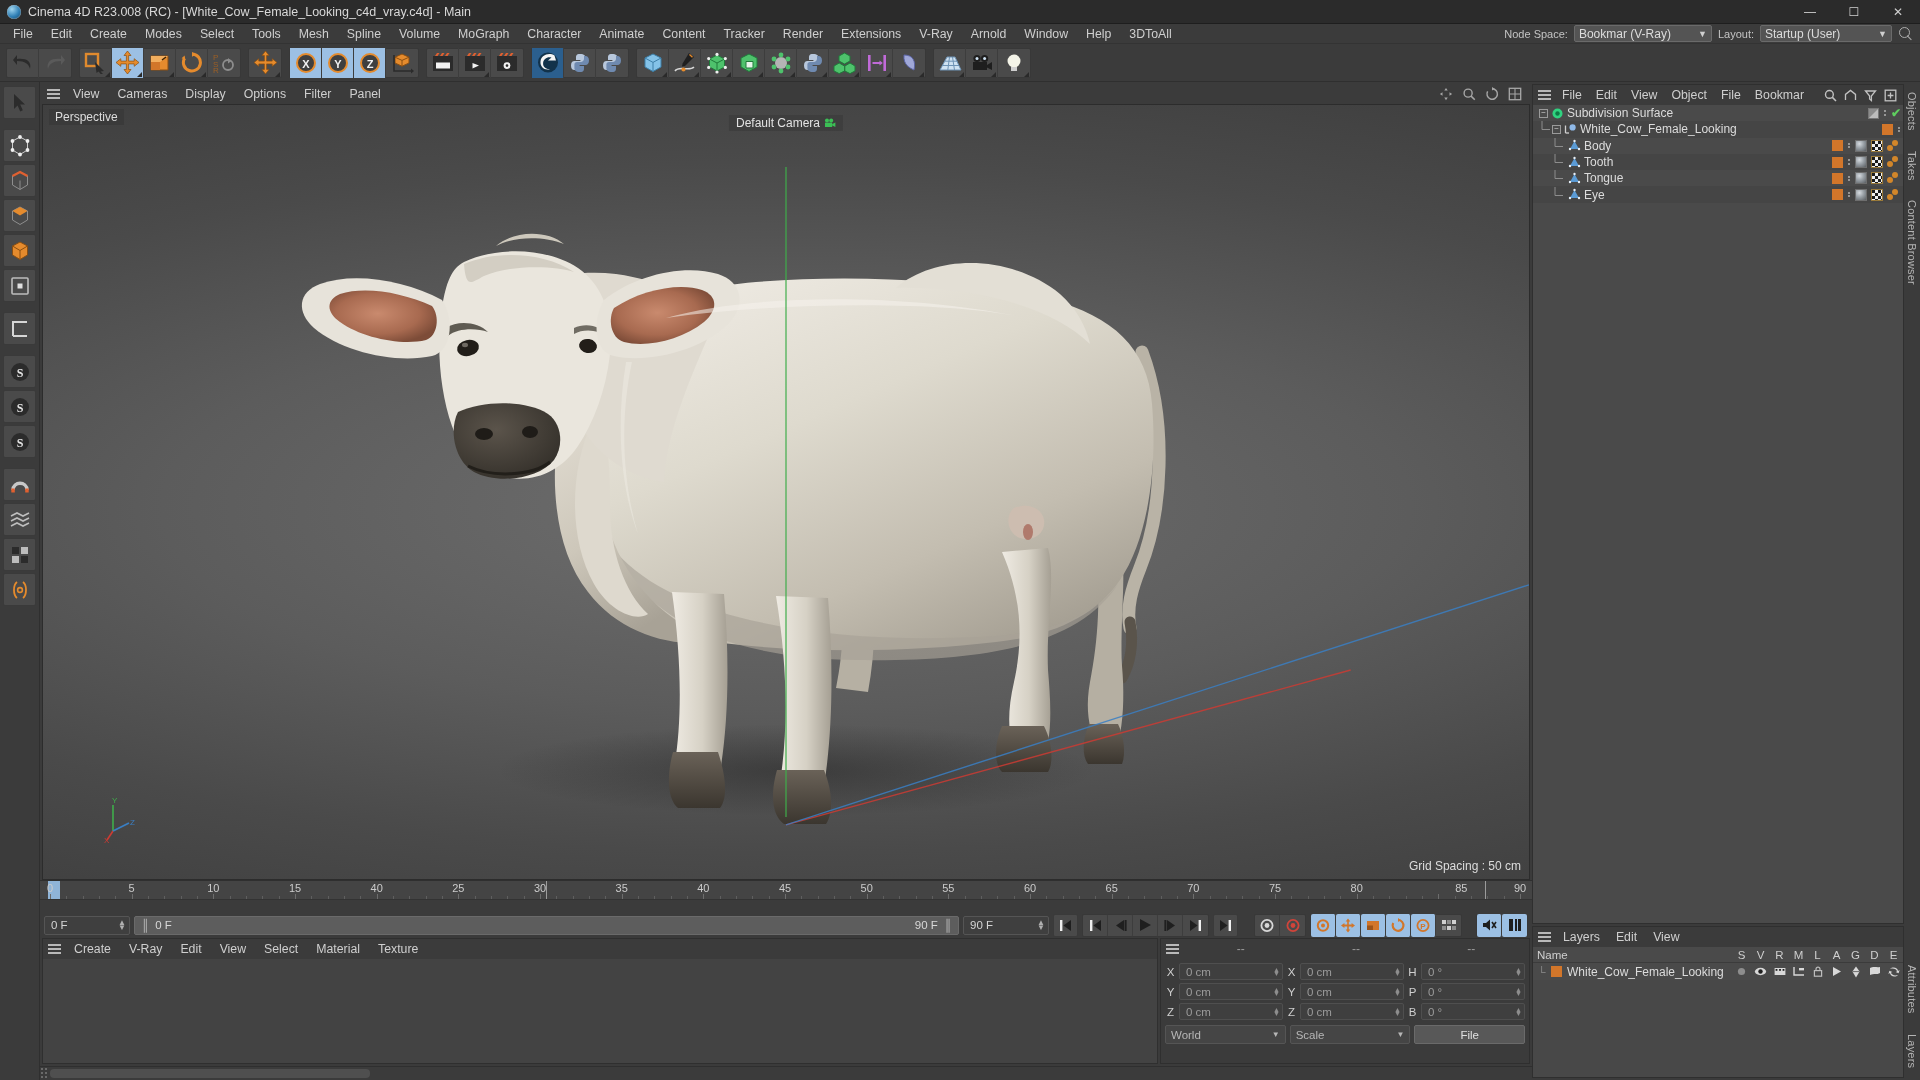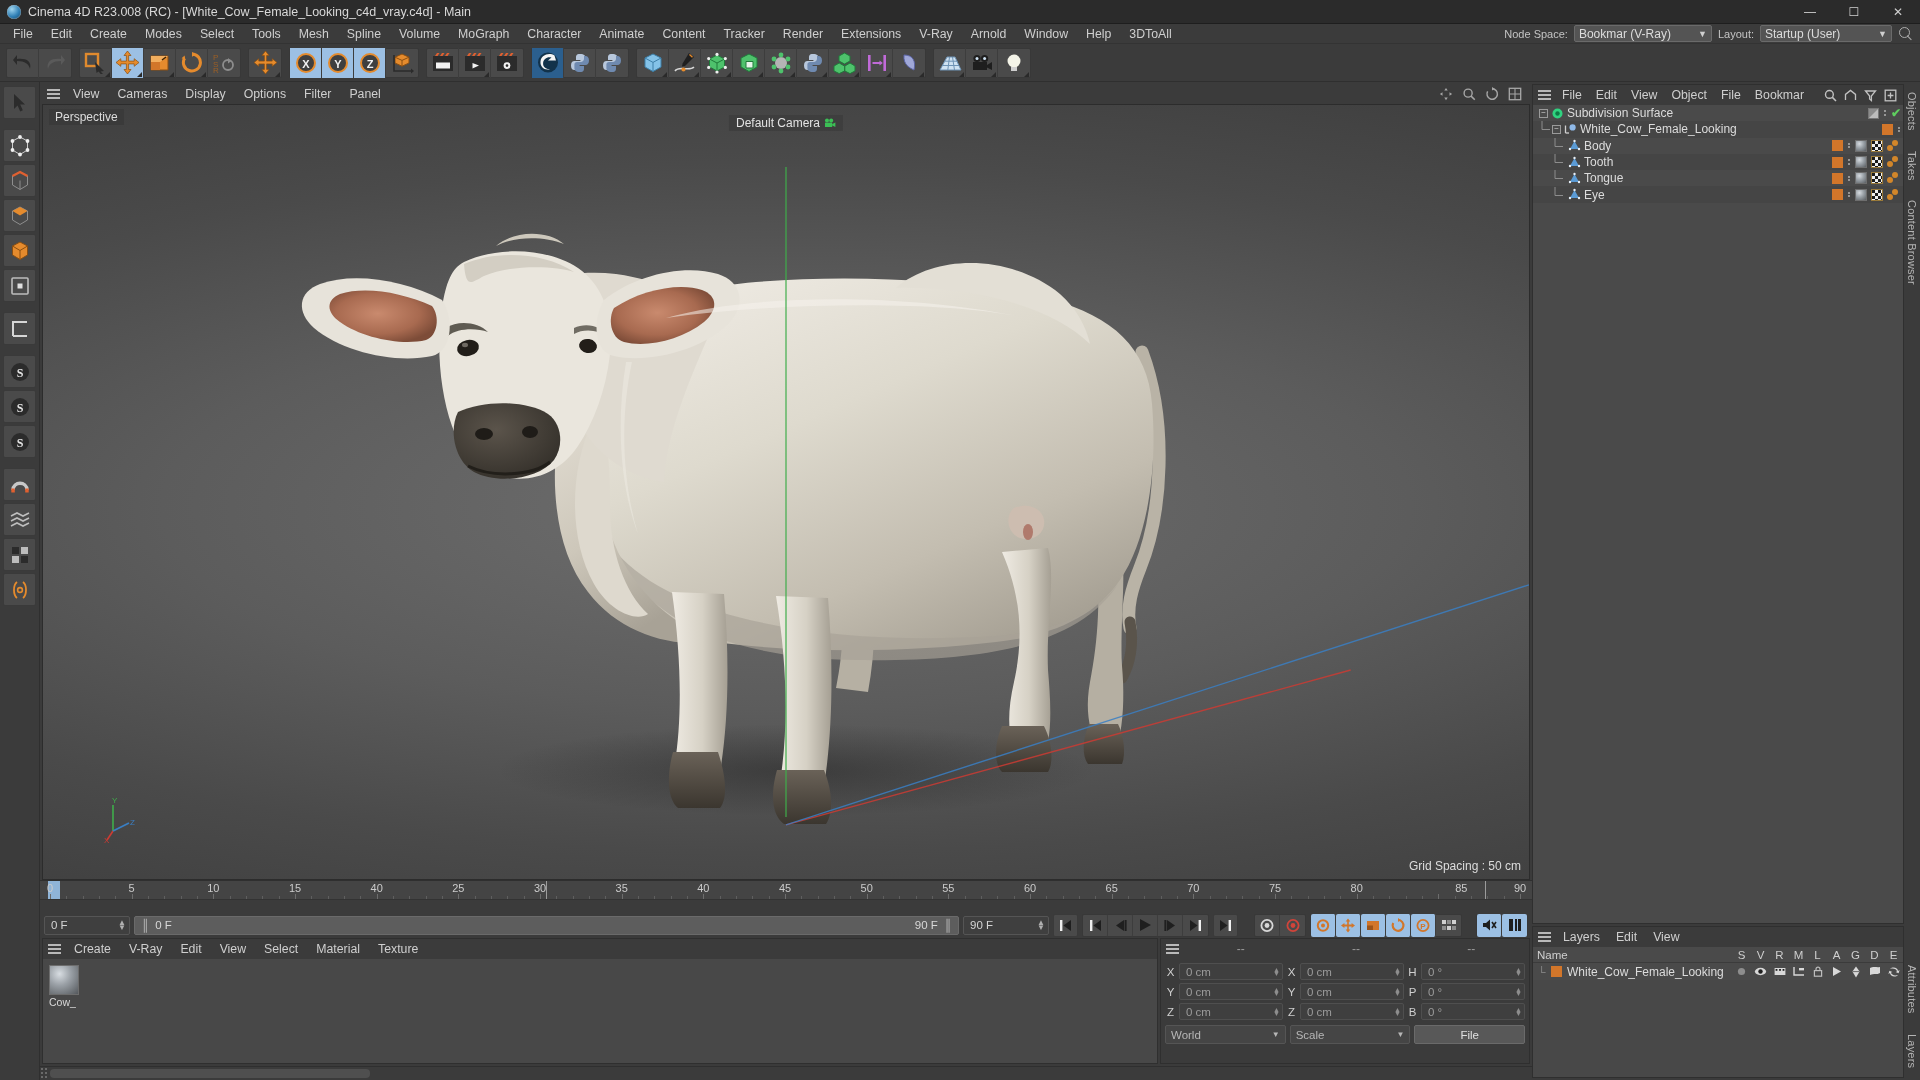--- a/index.html
+++ b/index.html
@@ -1030,26 +1030,20 @@
               <i></i>
             </div>
           <div class="mi">Create</div>
           <div class="mi">V-Ray</div>
           <div class="mi">Edit</div>
           <div class="mi">View</div>
           <div class="mi">Select</div>
           <div class="mi">Material</div>
           <div class="mi">Texture</div>
         </div>
-        <div id="matlist">
-          <div class="matchip">
-            <div class="sphere"></div>
-            <div class="nm">Cow_</div>
-          </div>
-        </div>
       </div>
 
       <div id="coordmgr">
         <div class="hdr">
           <div class="hamb">
               <i></i>
               <i></i>
               <i></i>
             </div>
           <div class="dots">--</div>

